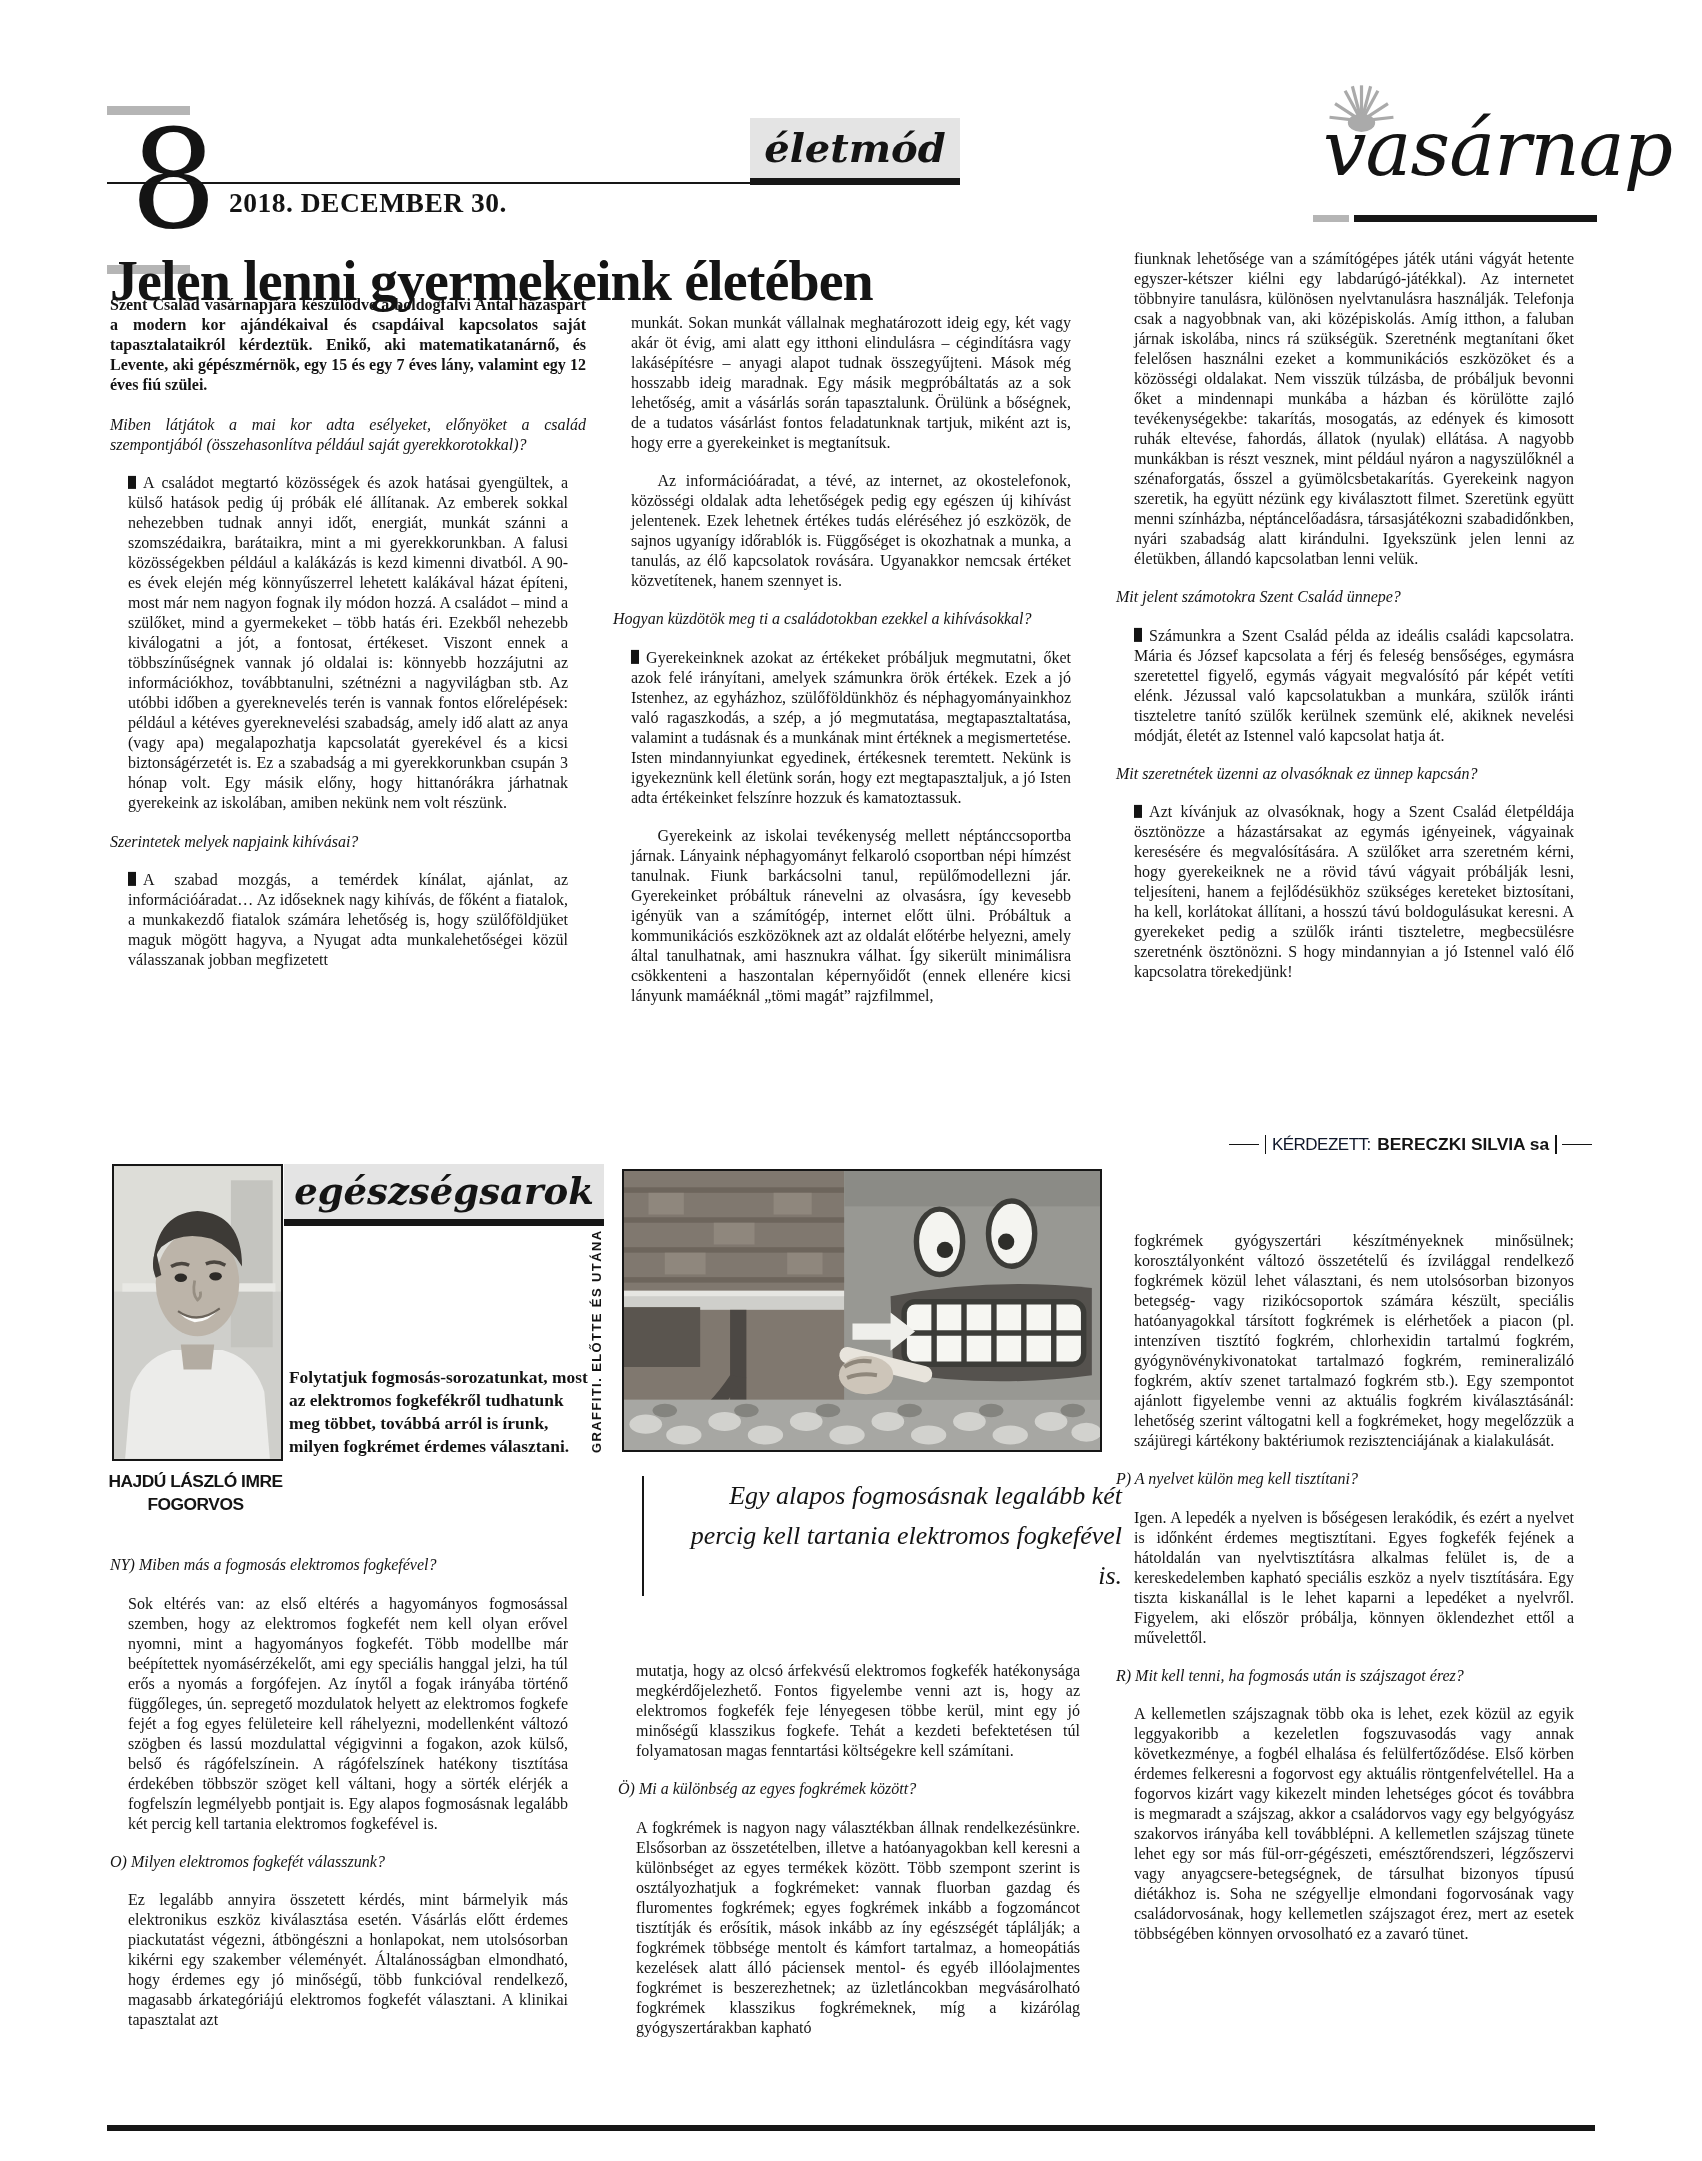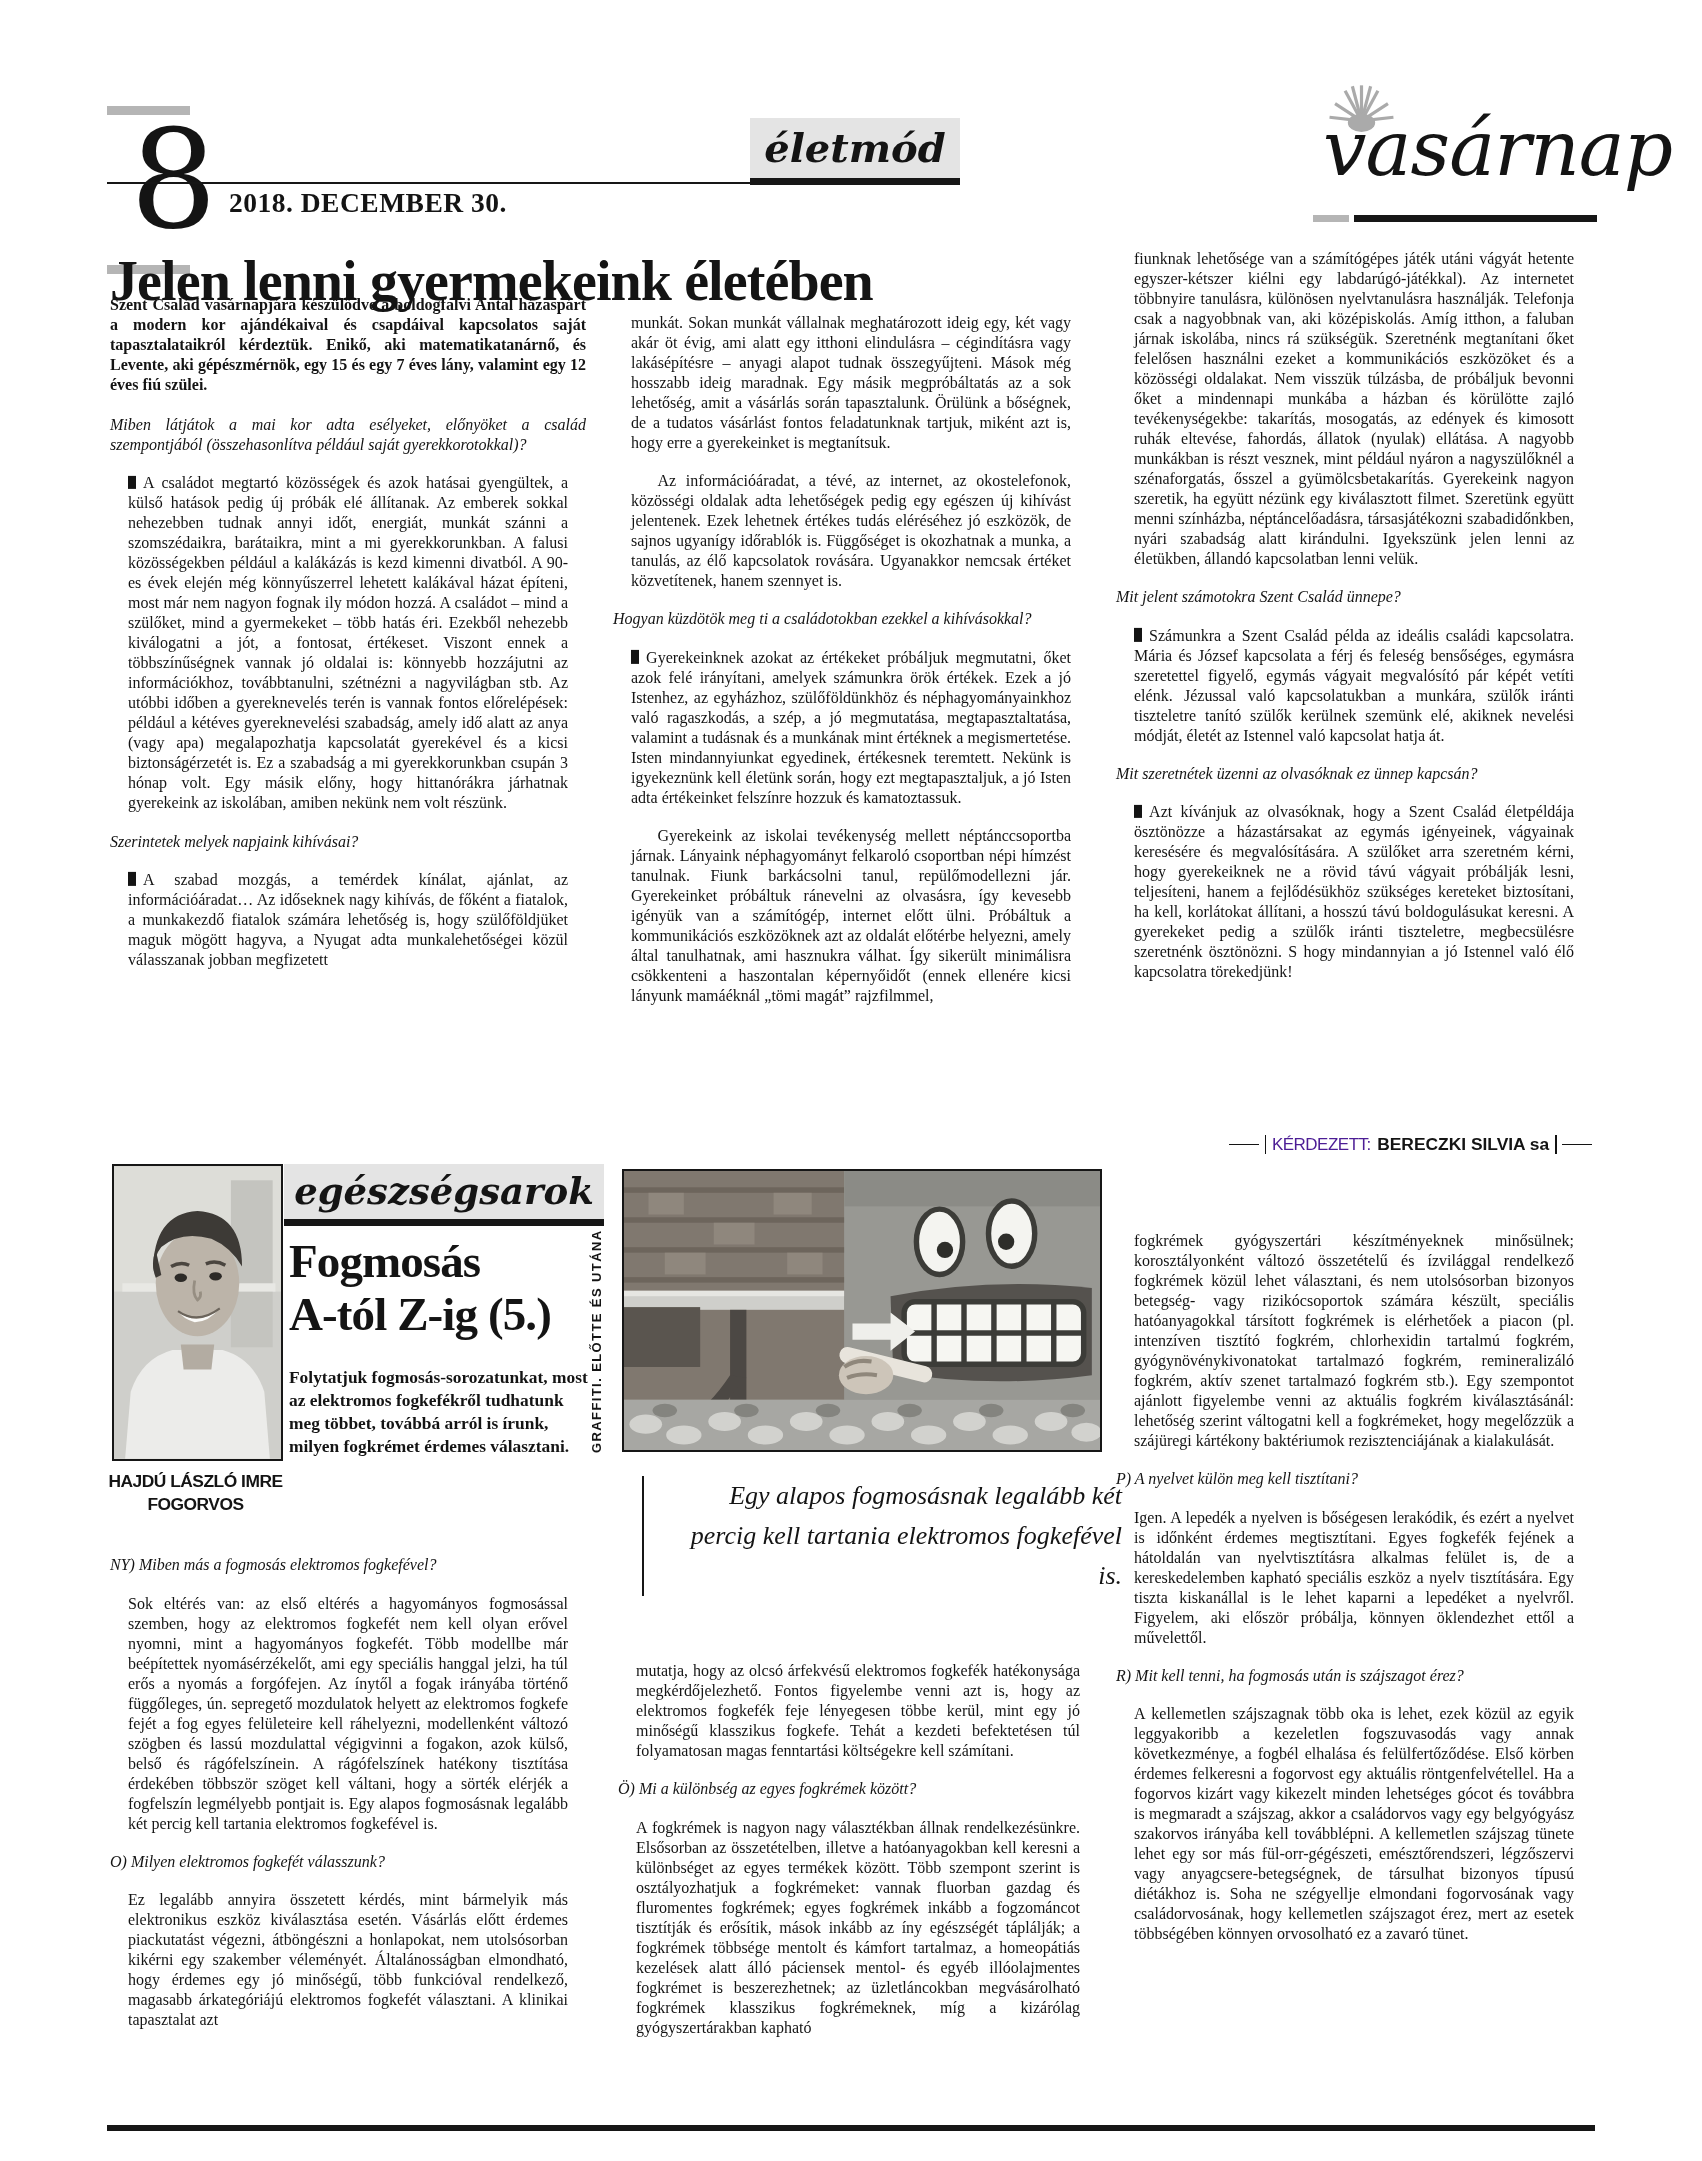--- a/index.html
+++ b/index.html
@@ -34,21 +34,21 @@
   .b-cont{}
   .mk{display:inline-block;width:8.2px;height:13.7px;background:#141414;margin-right:6.9px;
       transform:translateY(0.9px);}
   #col1{left:110px;top:295px;height:842px;}
   #col2{left:613px;top:295px;height:842px;}
   #col3{left:1116px;top:231px;height:897px;}
   .byline{position:absolute;left:1116px;top:1134px;width:476px;display:flex;align-items:center;
           justify-content:flex-end;font-family:"Liberation Sans",sans-serif;}
   .bl-dash{width:30px;height:1.8px;background:#141414;}
   .bl-tick{width:1.8px;height:18.3px;background:#141414;margin:0 5.5px;}
-  .bl-label{font-size:17px;letter-spacing:-0.5px;color:#4c1d95;margin-right:6.4px;}
+  .bl-label{font-size:17px;letter-spacing:-0.5px;color:#0f172a;margin-right:6.4px;}
   .bl-name{font-size:17.4px;font-weight:700;letter-spacing:0px;}
 
   
   .hc-band{position:absolute;left:284px;top:1164px;width:320px;height:55px;background:#e4e4e4;
            border-bottom:7.3px solid #161616;text-align:center;}
   .hc-band span{font-family:"DejaVu Serif",serif;font-style:italic;font-weight:700;
                 font-size:37px;line-height:54px;}
   .portrait{position:absolute;left:112px;top:1164px;width:167px;height:293px;border:2.7px solid #161616;
             background:#d9d9d6;overflow:hidden;}
   .photo-cap{position:absolute;left:87px;top:1470px;width:217px;text-align:center;
@@ -166,24 +166,20 @@
     </svg>
   </div>
   <div class="photo-cap">
     <div>HAJDÚ LÁSZLÓ IMRE</div>
     <div>FOGORVOS</div>
   </div>
 
   <div class="hc-band">
     <span>egészségsarok</span>
   </div>
-  <div class="hc-title">
-    <div>Fogmosás</div>
-    <div>A-tól Z-ig (5.)</div>
-  </div>
   <div class="hc-lead">Folytatjuk fogmosás-sorozatunkat, most az elektromos fogkefékről tudhatunk meg többet, továbbá arról is írunk, milyen fogkrémet érdemes választani.</div>
 
   <div class="vcap">GRAFFITI. ELŐTTE ÉS UTÁNA</div>
   <div class="graffiti">
     <svg width="476" height="279" viewBox="0 0 350 205" preserveAspectRatio="none">
 
       <rect x="0" y="0" width="162" height="205" fill="#80786f"></rect>
       <g fill="#6d655c">
         <rect x="0" y="12" width="162" height="4"></rect>
           <rect x="0" y="34" width="162" height="4"></rect>

